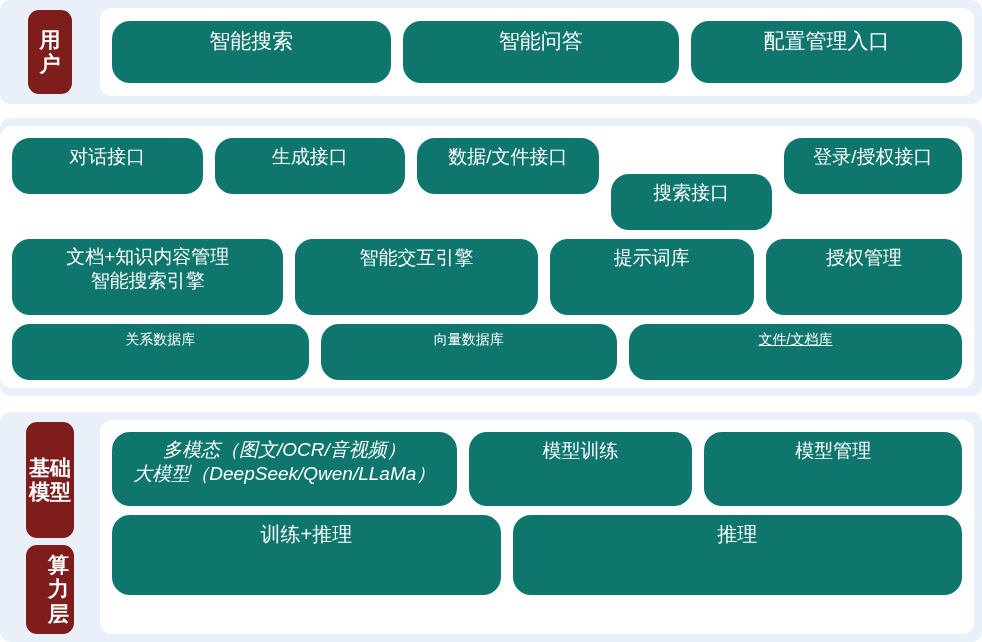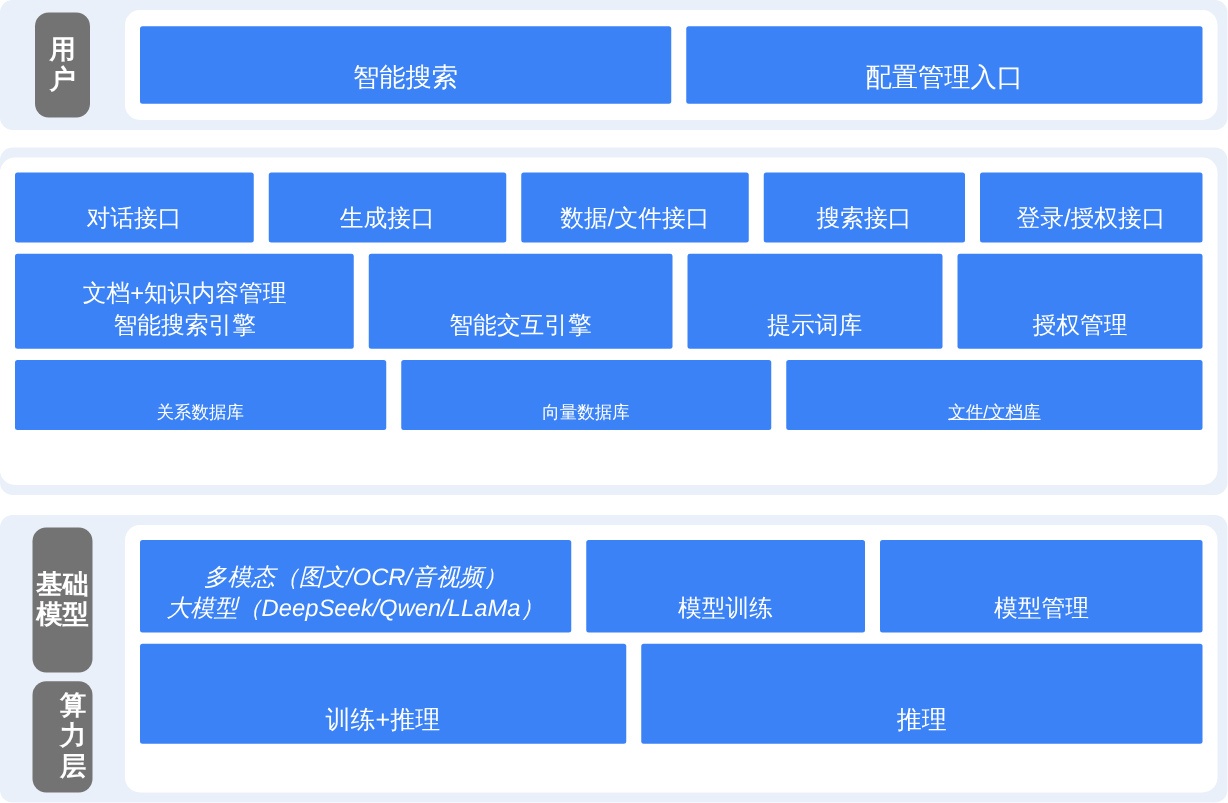--- a/index.html
+++ b/index.html
@@ -45,21 +45,21 @@
     display: flex;
     flex-direction: column;
     justify-content: center;
     align-items: center;
     padding: 8px 0;
     box-sizing: border-box;
     gap: 6px;
   }
   .tab {
     width: 48px;
-    background: #737373;
+    background: #7f1d1d;
     color: #ffffff;
     border-radius: 11px;
     display: flex;
     align-items: center;
     justify-content: center;
     box-sizing: border-box;
     font-size: 21px;
     font-weight: bold;
     line-height: 1.16;
     letter-spacing: 0px;
@@ -94,27 +94,27 @@
 
   .row {
     display: flex;
     flex-direction: row;
     gap: 12px;
     width: 100%;
   }
 
   
   .node {
-    background: #3b82f6;
+    background: #0f766e;
     color: #ffffff;
-    border-radius: 2px;
+    border-radius: 18px;
     display: flex;
     flex-direction: column;
     align-items: center;
-    justify-content: flex-end;
+    justify-content: flex-start;
     text-align: center;
     box-sizing: border-box;
     font-size: 20px;
     line-height: 1.32;
     padding: 6px 8px;
     white-space: nowrap;
     flex: 1 1 0;
   }
   .node .ln { display: block; }
 
@@ -140,37 +140,40 @@
   .w-data-2 { flex: 1.0 1 0; }
   .w-data-3 { flex: 1.13 1 0; text-decoration: underline; }
   .w-model-1 { flex: 1.36 1 0; }
   .w-model-2 { flex: 0.86 1 0; }
   .w-model-3 { flex: 1.0 1 0; }
   .w-power-1 { flex: 0.86 1 0; }
   .w-power-2 { flex: 1.0 1 0; }
   .w-if-1 { flex: 1.0 1 0; }
   .w-if-2 { flex: 1.0 1 0; }
   .w-if-3 { flex: 0.95 1 0; }
-  .w-if-4 { flex: 0.83 1 0; }
+  .w-if-4 { flex: 0.83 1 0; margin-top: 36px; }
   .w-if-5 { flex: 0.93 1 0; }
 </style>
 </head>
 <body>
 
 <div class="diagram">
 
   <div class="band band-user">
     <div class="tab-col">
       <div class="tab" style="width:44px">用户</div>
     </div>
     <div class="card">
       <div class="row row-user">
         <div class="node w-a">
           <span class="ln">智能搜索</span>
         </div>
+        <div class="node w-b">
+          <span class="ln">智能问答</span>
+        </div>
         <div class="node w-c">
           <span class="ln">配置管理入口</span>
         </div>
       </div>
     </div>
   </div>
 
   <div class="band band-mid">
     <div class="card">
 

